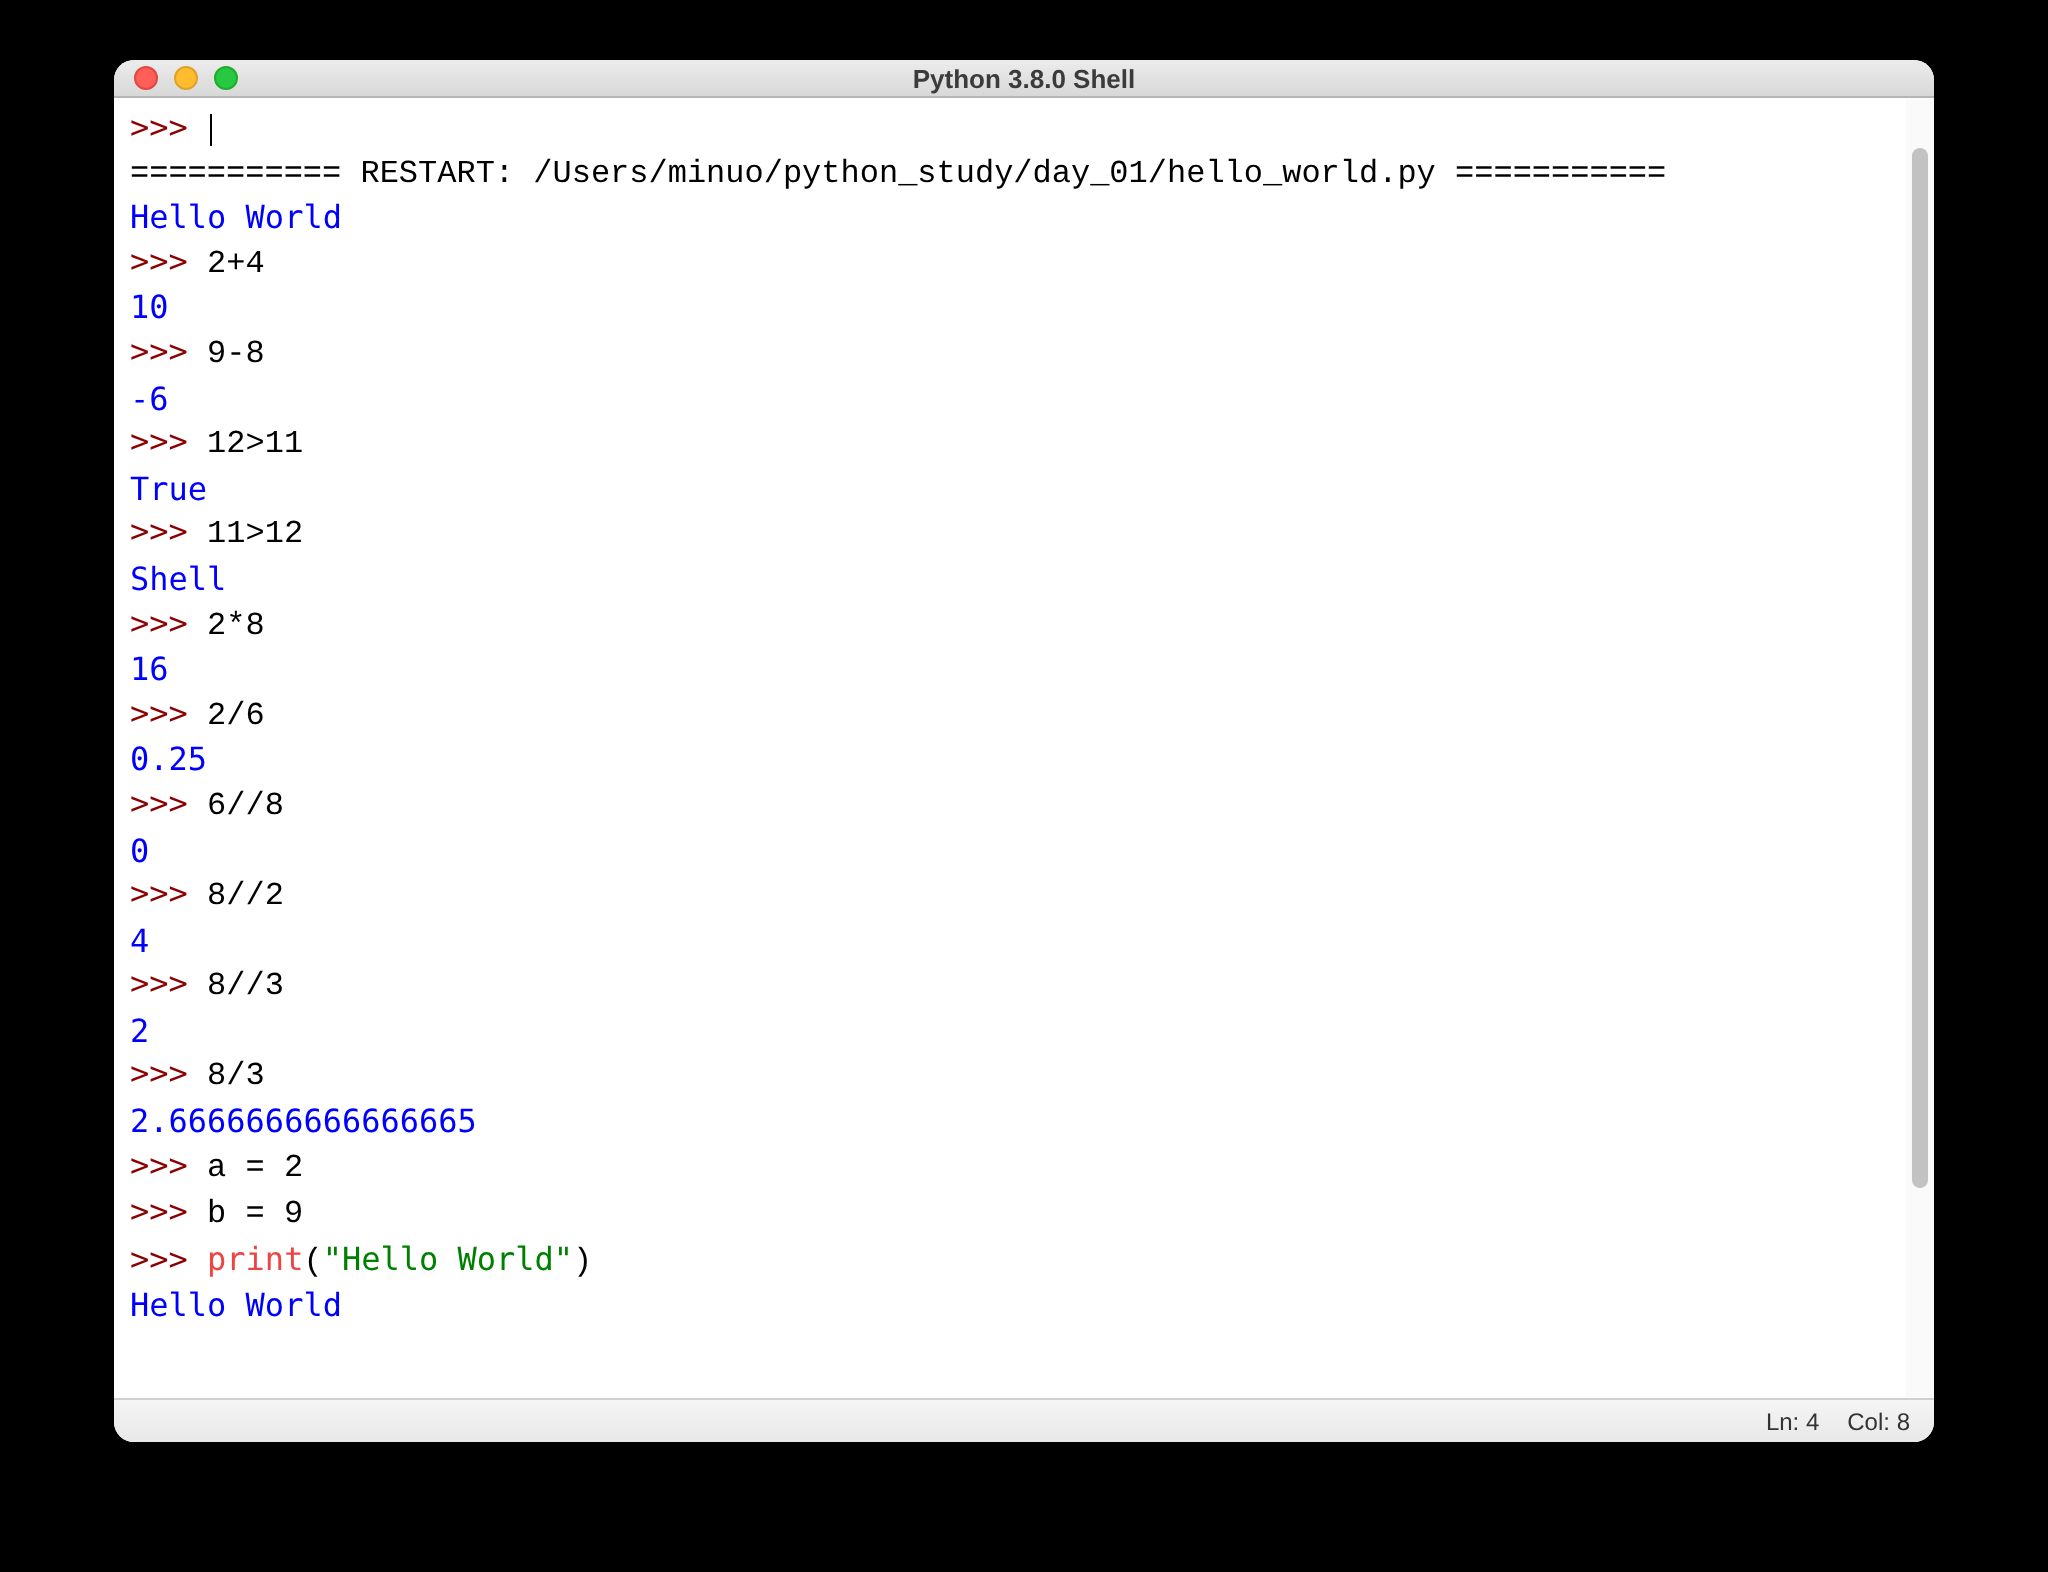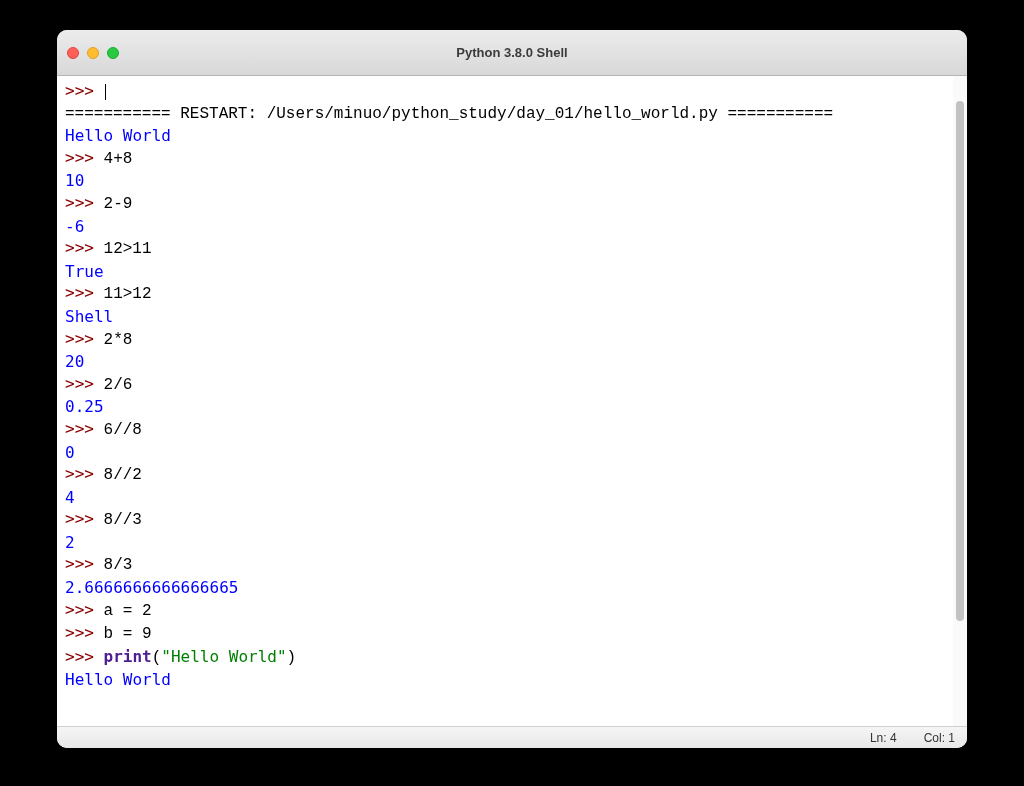--- a/index.html
+++ b/index.html
@@ -20,21 +20,21 @@
     .window {
       width: 910px;
       background: #fff;
       border-radius: 10px;
       box-shadow: 0 20px 60px rgba(0,0,0,0.5);
       overflow: hidden;
       display: flex;
       flex-direction: column;
     }
     .titlebar {
-      height: 46px;
+      height: 19px;
       background: linear-gradient(to bottom, #ececec, #d8d8d8);
       border-bottom: 1px solid #b5b5b5;
       display: flex;
       align-items: center;
       position: relative;
       padding: 0 10px;
     }
     .traffic-lights {
       display: flex;
       gap: 8px;
@@ -89,26 +89,26 @@
     .statusbar {
       height: 22px;
       background: linear-gradient(to bottom, #f5f5f5, #e8e8e8);
       border-top: 1px solid #d0d0d0;
       display: flex;
       justify-content: flex-end;
       align-items: center;
       padding: 0 12px;
       font-size: 12px;
       color: #333;
-      gap: 27px;
+      gap: 14px;
     }
     .prompt { color: #8b0000; }
     .output-blue { color: #0000ff; }
     .black { color: #000; font-family: Liberation Mono, monospace; }
-    .builtin { color: #4c1d95; font-weight: bold; }
+    .builtin { color: #ef4444; }
     .string { color: #008000; }
     .cursor {
       display: inline-block;
       width: 1px;
       height: 16px;
       background: #000;
       vertical-align: text-bottom;
       margin-left: 1px;
     }
   </style>
@@ -122,30 +122,30 @@
       <div class="light yellow"></div>
       <div class="light green"></div>
     </div>
     <div class="title">Python 3.8.0 Shell</div>
   </div>
 
   <div class="content-wrapper">
     <div class="content"><span class="prompt">&gt;&gt;&gt; </span><span class="cursor"></span>
 <span class="black">=========== RESTART: /Users/minuo/python_study/day_01/hello_world.py ===========</span>
 <span class="output-blue">Hello World</span>
-<span class="prompt">&gt;&gt;&gt; </span><span class="black">4+8</span>
+<span class="prompt">&gt;&gt;&gt; </span><span class="black">2+4</span>
 <span class="output-blue">10</span>
-<span class="prompt">&gt;&gt;&gt; </span><span class="black">2-9</span>
+<span class="prompt">&gt;&gt;&gt; </span><span class="black">9-8</span>
 <span class="output-blue">-6</span>
 <span class="prompt">&gt;&gt;&gt; </span><span class="black">12&gt;11</span>
 <span class="output-blue">True</span>
 <span class="prompt">&gt;&gt;&gt; </span><span class="black">11&gt;12</span>
 <span class="output-blue">Shell</span>
 <span class="prompt">&gt;&gt;&gt; </span><span class="black">2*8</span>
-<span class="output-blue">20</span>
+<span class="output-blue">16</span>
 <span class="prompt">&gt;&gt;&gt; </span><span class="black">2/6</span>
 <span class="output-blue">0.25</span>
 <span class="prompt">&gt;&gt;&gt; </span><span class="black">6//8</span>
 <span class="output-blue">0</span>
 <span class="prompt">&gt;&gt;&gt; </span><span class="black">8//2</span>
 <span class="output-blue">4</span>
 <span class="prompt">&gt;&gt;&gt; </span><span class="black">8//3</span>
 <span class="output-blue">2</span>
 <span class="prompt">&gt;&gt;&gt; </span><span class="black">8/3</span>
 <span class="output-blue">2.6666666666666665</span>
@@ -153,15 +153,15 @@
 <span class="prompt">&gt;&gt;&gt; </span><span class="black">b = 9</span>
 <span class="prompt">&gt;&gt;&gt; </span><span class="builtin">print</span><span class="black">(</span><span class="string">"Hello World"</span><span class="black">)</span>
 <span class="output-blue">Hello World</span></div>
     <div class="scrollbar">
       <div class="scroll-thumb"></div>
     </div>
   </div>
 
   <div class="statusbar">
     <span>Ln: 4</span>
-    <span>Col: 1</span>
+    <span>Col: 8</span>
   </div>
 </div>
 
 </body></html>

